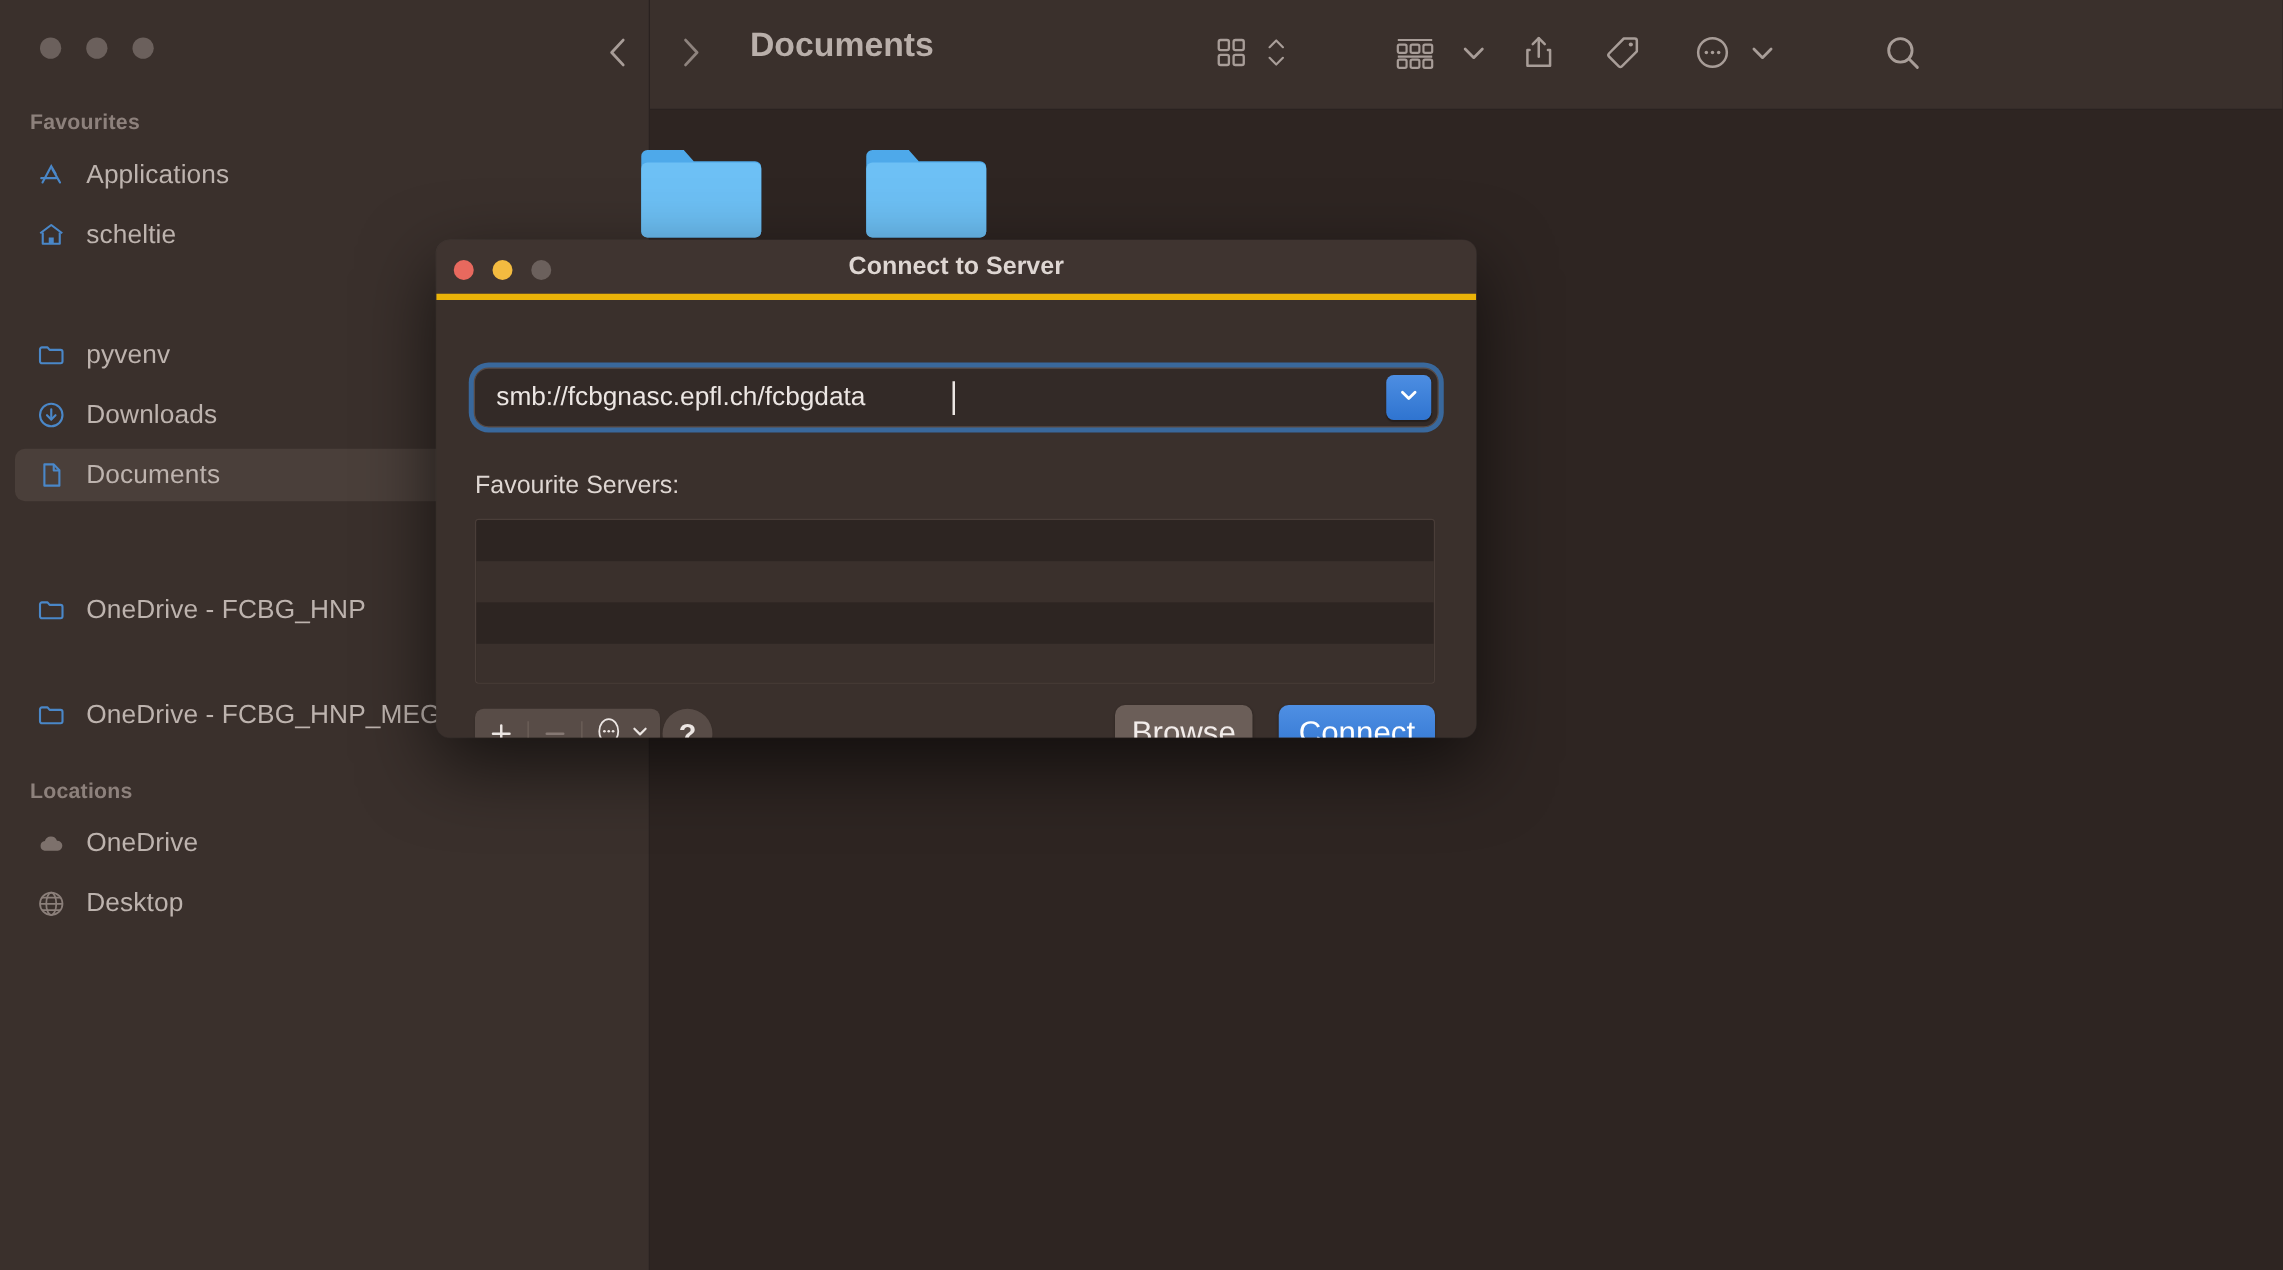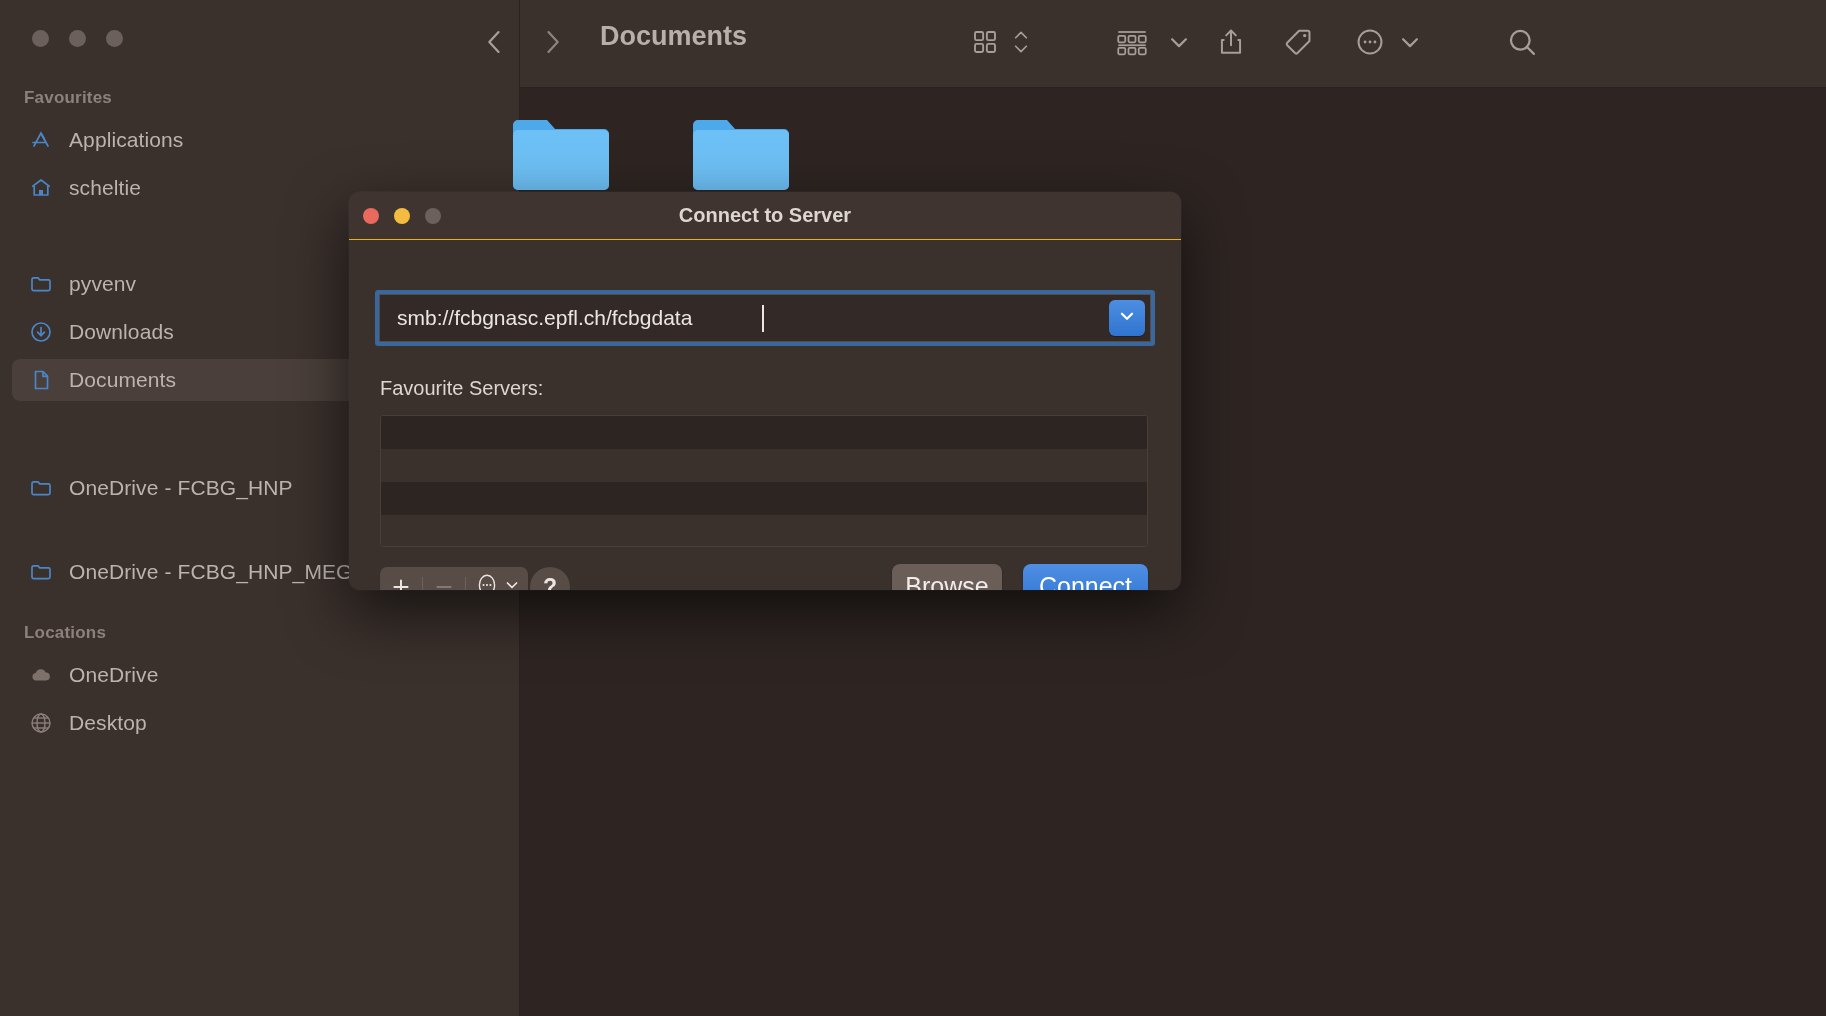--- a/index.html
+++ b/index.html
@@ -65,32 +65,32 @@
   
   .dialog {
     position: absolute; left: 349px; top: 192px; width: 832px; height: 398px;
     background: #3a302c;
     border-radius: 11px;
     box-shadow: 0 22px 60px rgba(0,0,0,.62), 0 0 0 .5px rgba(255,255,255,.07);
     overflow: hidden;
   }
   .dlg-titlebar {
     position: relative; height: 48px; background: #3f3430;
-    border-bottom: 1px solid #eab308;
+    border-bottom: 5px solid #eab308;
     display: flex; align-items: center;
   }
   .dlg-tl { position: absolute; top: 16px; width: 16px; height: 16px; border-radius: 50%; }
   .dlg-title {
     width: 100%; text-align: center; font-size: 20px; font-weight: bold; color: #ded6d2;
   }
   .dlg-body { position: relative; height: 350px; background: #3a302c; }
 
   .url-wrap {
     position: absolute; left: 30px; top: 54px; width: 772px; height: 48px;
-    border-radius: 1px;
+    border-radius: 12px;
     background: #332a27;
     border: 1px solid #594b45;
     box-shadow: 0 0 0 4px rgba(58,114,176,.85);
   }
   .url-text {
     position: absolute; left: 17px; top: 0; height: 46px; line-height: 46px;
     font-size: 21px; color: #ece6e3; white-space: nowrap;
   }
   .caret {
     position: absolute; left: 382px; top: 10px; width: 2px; height: 27px;

